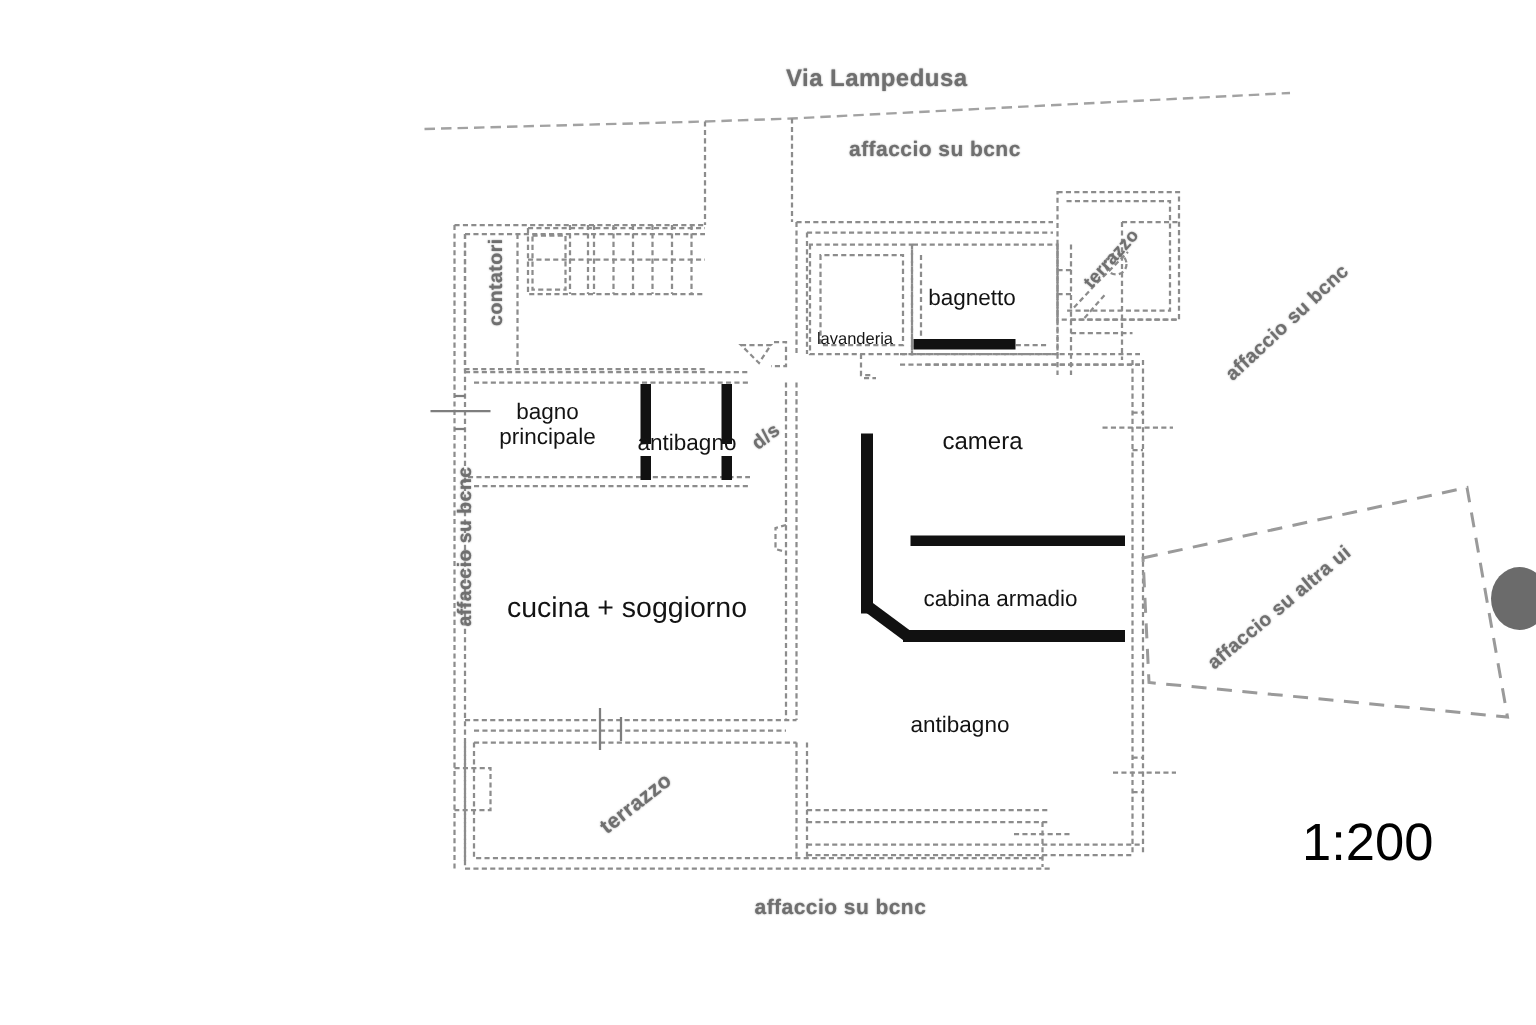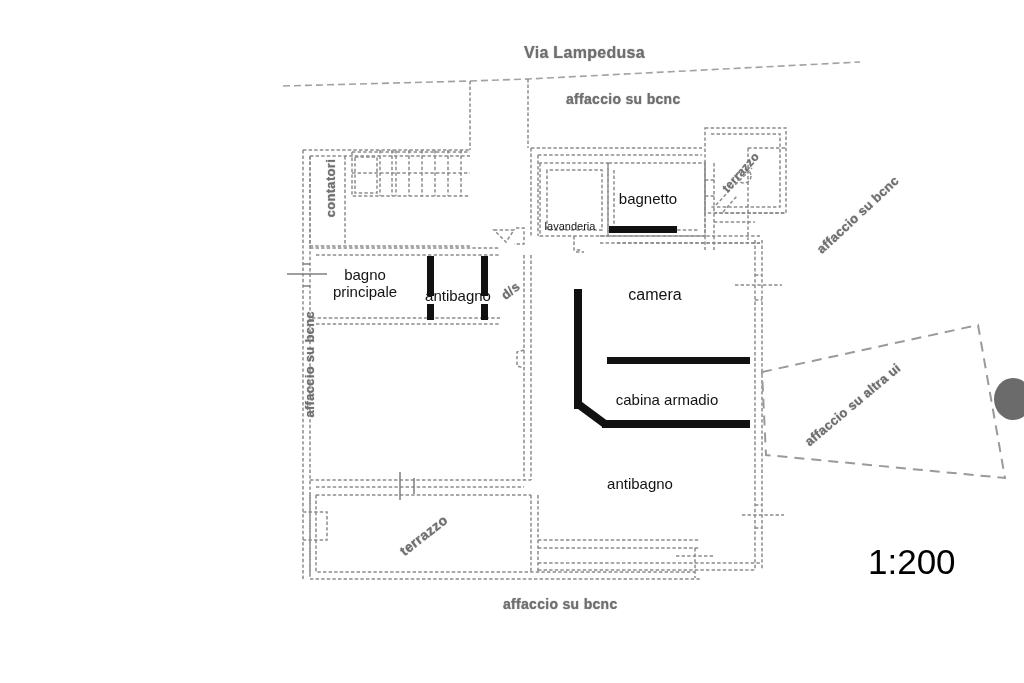--- a/index.html
+++ b/index.html
@@ -230,20 +230,21 @@
   <div class="lbl faded" style="left:566px; top:92px; font-size:14px;">affaccio su bcnc</div>
 
   <div class="lbl faded" style="left:230px; top:357px; width:160px; text-align:center; font-size:13px; transform:rotate(-90deg);">affaccio su bcnc</div>
 
   <div class="lbl faded" style="left:503px; top:597px; font-size:14px;">affaccio su bcnc</div>
 
   <div class="lbl faded" style="left:805px; top:208px; font-size:13px; transform:rotate(-43deg);">affaccio su bcnc</div>
 
   <div class="lbl faded" style="left:793px; top:398px; font-size:13px; transform:rotate(-40deg);">affaccio su altra ui</div>
 
+  <div class="room-title crisp" style="left:328px; top:395px; width:180px; font-size:19px;">cucina + soggiorno</div>
 
   <div class="room-title crisp" style="left:312px; top:266px; width:106px; font-size:15px;">
     <div style="white-space:pre-line;">bagno
 principale</div>
   </div>
 
   <div class="room-title crisp" style="left:420px; top:287px; width:76px; font-size:15px;">antibagno</div>
 
   <div class="room-title crisp" style="left:538px; top:220px; width:64px; font-size:11px;">lavanderia</div>
 

